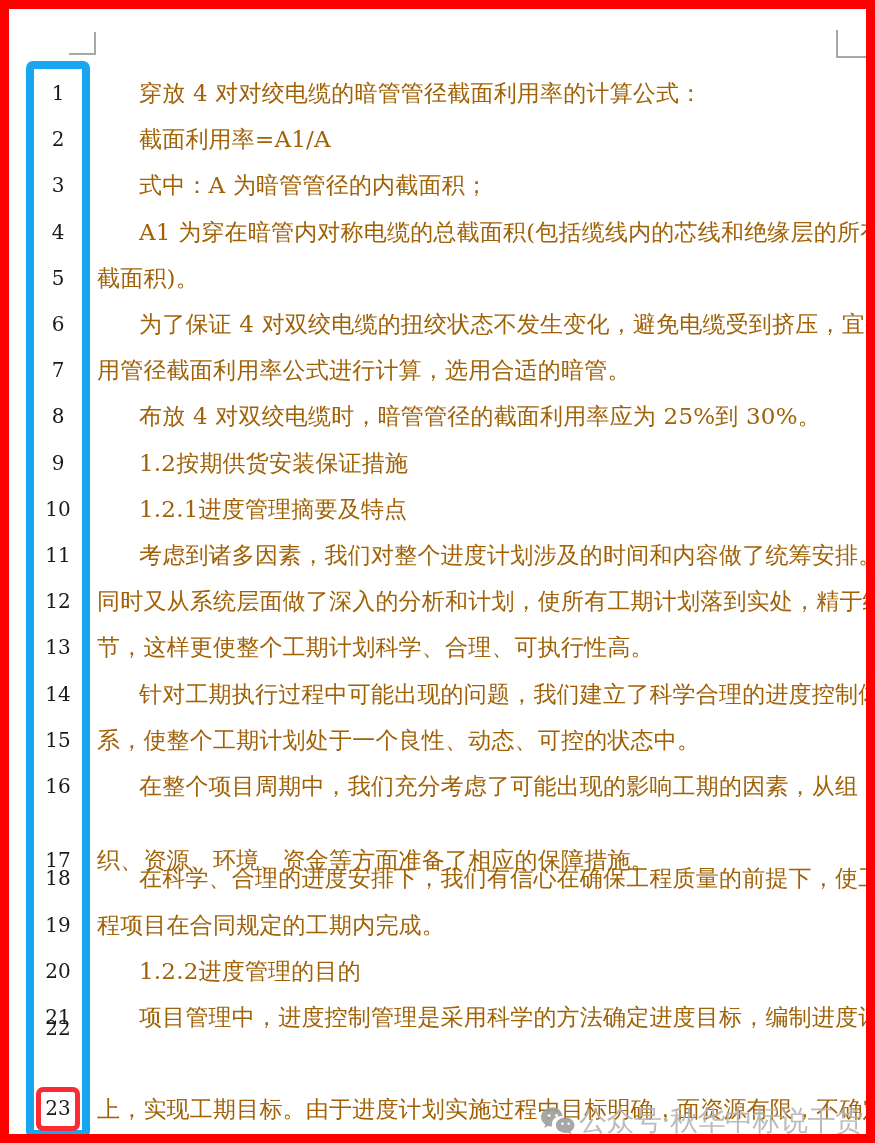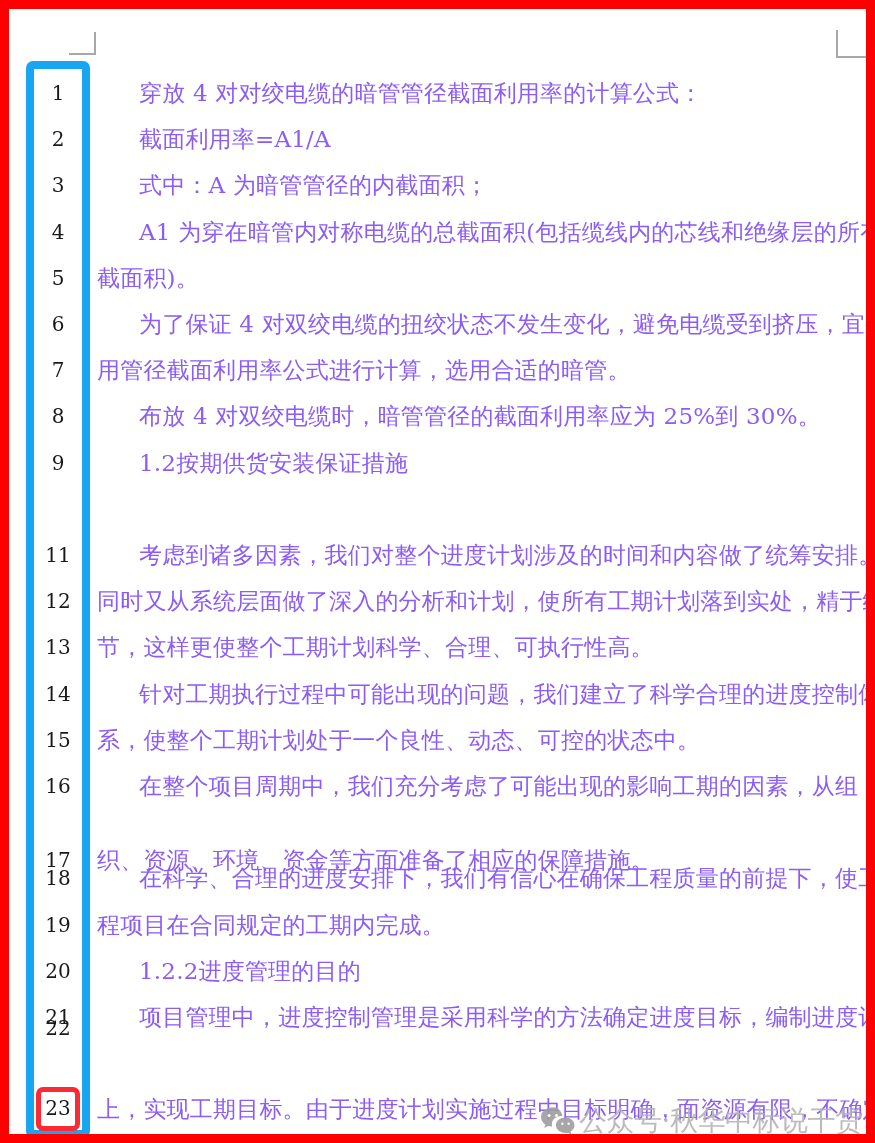--- a/index.html
+++ b/index.html
@@ -60,21 +60,21 @@
     line-height: 33px;
     border: 5px solid var(--highlight-red, #fb2b35);
     border-radius: 7px;
   }
   .txt {
     position: absolute;
     left: 88px; top: 0;
     white-space: nowrap;
     font-size: 23px;
     line-height: 28px;
-    color: #8b5cf6;
+    color: #a16207;
     letter-spacing: 0.2px;
   }
   .row.indent .txt { left: 130px; }
 
   
   .watermark {
     position: absolute;
     left: 531px; top: 1092px;
     height: 40px;
     display: flex;
@@ -131,20 +131,24 @@
         <span class="num">7</span>
         <span class="txt">用管径截面利用率公式进行计算，选用合适的暗管。</span>
       </div>
       <div class="row indent" style="top: 393.4px;">
         <span class="num">8</span>
         <span class="txt">布放 4 对双绞电缆时，暗管管径的截面利用率应为 25%到 30%。</span>
       </div>
       <div class="row indent" style="top: 439.6px;">
         <span class="num">9</span>
         <span class="txt">1.2按期供货安装保证措施</span>
+      </div>
+      <div class="row indent" style="top: 485.8px;">
+        <span class="num">10</span>
+        <span class="txt">1.2.1进度管理摘要及特点</span>
       </div>
       <div class="row indent" style="top: 532px;">
         <span class="num">11</span>
         <span class="txt">考虑到诸多因素，我们对整个进度计划涉及的时间和内容做了统筹安排。</span>
       </div>
       <div class="row" style="top: 578.2px;">
         <span class="num">12</span>
         <span class="txt">同时又从系统层面做了深入的分析和计划，使所有工期计划落到实处，精于细</span>
       </div>
       <div class="row" style="top: 624.4px;">

